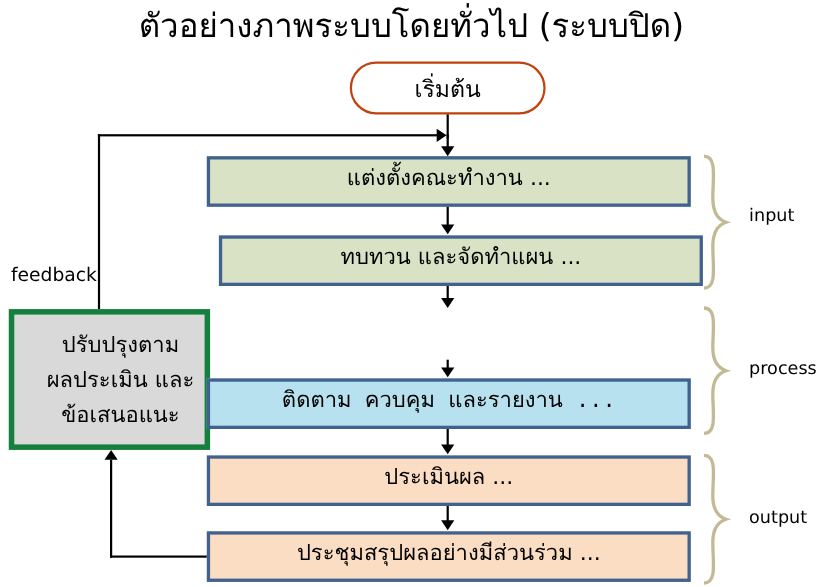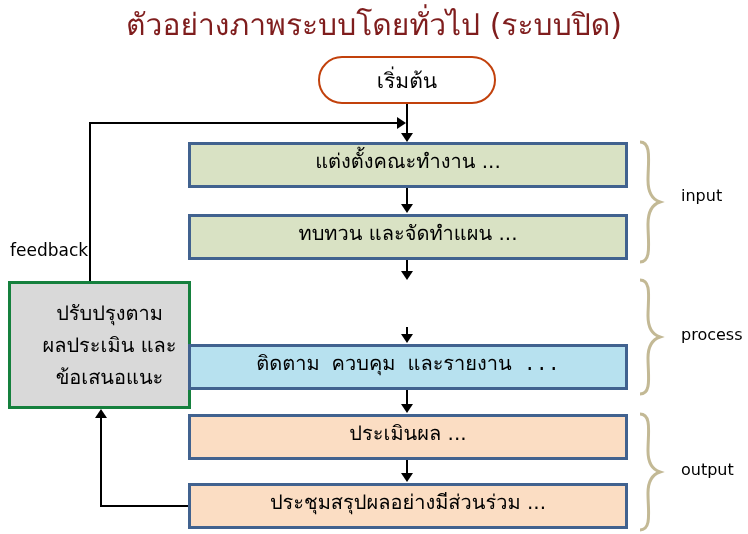--- a/index.html
+++ b/index.html
@@ -19,21 +19,21 @@
   }
   
   #diagram-title {
     position: absolute;
     left: 0;
     top: 6px;
     width: 748px;
     text-align: center;
     font-size: 30px;
     line-height: 38px;
-    color: #7f1d1d;
+    color: #000000;
     white-space: nowrap;
   }
   
   #start-node {
     position: absolute;
     left: 318px;
     top: 56px;
     width: 178px;
     height: 48px;
     border: 2px solid #c2410c;
@@ -59,34 +59,34 @@
     justify-content: center;
     font-size: 20px;
     color: #000000;
     white-space: nowrap;
   }
   .pbox.green  { background: #d9e2c4; }
   .pbox.blue   { background: #b7e1ef; }
   .pbox.orange { background: #fbddc3; }
 
   #box-1 { top: 142px; }
-  #box-2 { top: 214px; }
+  #box-2 { top: 214px; margin-left: 11px; }
   #box-3 { top: 281px; }
   #box-4 { top: 344px; font-family: Liberation Mono, monospace; }
   #box-5 { top: 414px; }
   #box-6 { top: 483px; }
 
   
   #feedback-box {
     position: absolute;
     left: 8px;
     top: 281px;
     width: 183px;
     height: 128px;
-    border: 3px solid #15803d;
+    border: 5px solid #15803d;
     background: #d9d9d9;
     box-sizing: border-box;
     display: flex;
     flex-direction: column;
     align-items: center;
     justify-content: center;
     font-size: 20px;
     line-height: 32px;
     color: #000000;
     text-align: center;

